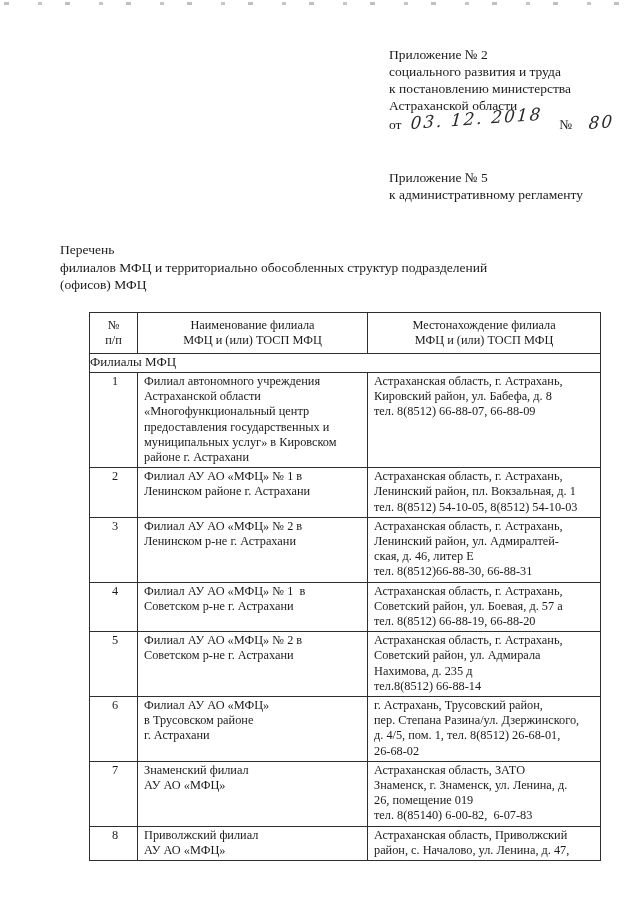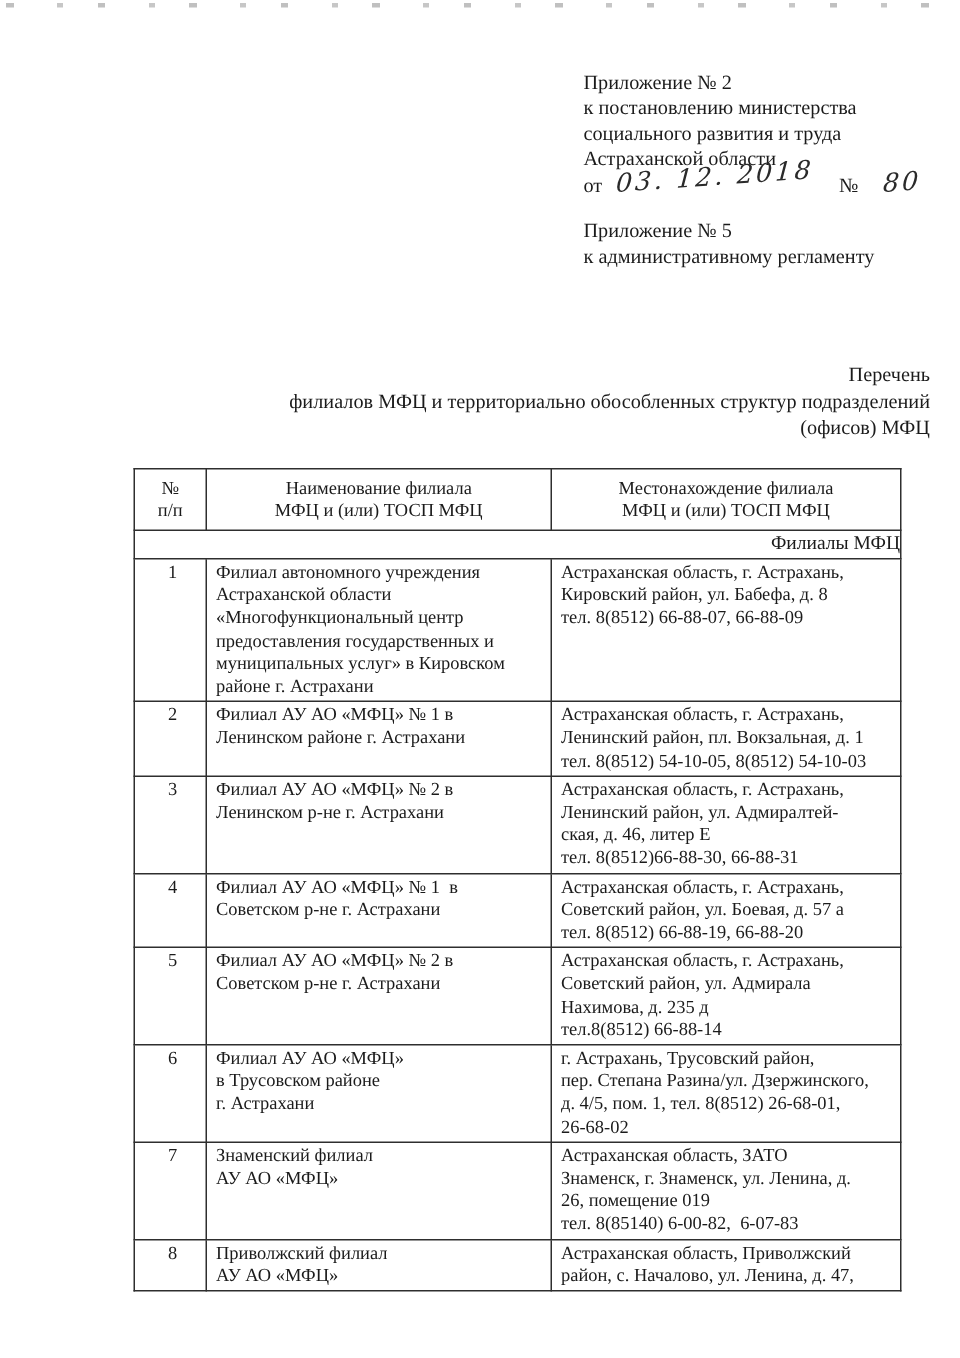--- a/index.html
+++ b/index.html
@@ -42,27 +42,27 @@
     font-style: italic;
     font-size: 17px;
     letter-spacing: 2px;
     transform: rotate(-4deg) skewX(-8deg);
     transform-origin: left bottom;
     color: #2a2a2a;
   }
   .hw-date { margin-left: 5px; }
   .num-sign { margin-left: 14px; }
   .hw-num { margin-left: 12px; }
-  .appendix5 { display: block; margin-top: 4px; }
+  .appendix5 { display: block; margin-top: 28px; }
   .doc-title {
     position: absolute;
     left: 60px;
     top: 241px;
     width: 560px;
-    text-align: right;
+    text-align: left;
     font-size: 13.5px;
     line-height: 17.5px;
     white-space: pre-line;
   }
   table.doc-table {
     position: absolute;
     left: 89px;
     top: 312px;
     width: 511px;
     border-collapse: collapse;
@@ -84,38 +84,38 @@
     height: 38px;
     padding: 1px 2px;
     white-space: pre-line;
   }
   .cell-num {
     text-align: center;
     padding-left: 1px;
     padding-right: 1px;
   }
   .section-row td {
-    text-align: right;
+    text-align: left;
     font-size: 13px;
     height: 18px;
     padding: 0;
     white-space: normal;
   }
 </style>
 </head>
 <body>
 
 <div class="page">
 
   <div class="scan-noise"></div>
 
   <div class="hdr-block">
     <span class="hdr-line">Приложение № 2</span>
+    <span class="hdr-line">социального развития и труда</span>
     <span class="hdr-line">к постановлению министерства</span>
-    <span class="hdr-line">социального развития и труда</span>
     <span class="hdr-line">Астраханской области</span>
     <span class="date-line">
       <span>от</span>
       <span class="hw hw-date">03. 12. 2018</span>
       <span class="num-sign">№</span>
       <span class="hw hw-num">80</span>
     </span>
     <span class="appendix5">Приложение № 5</span>
     <span class="hdr-line">к административному регламенту</span>
   </div>

